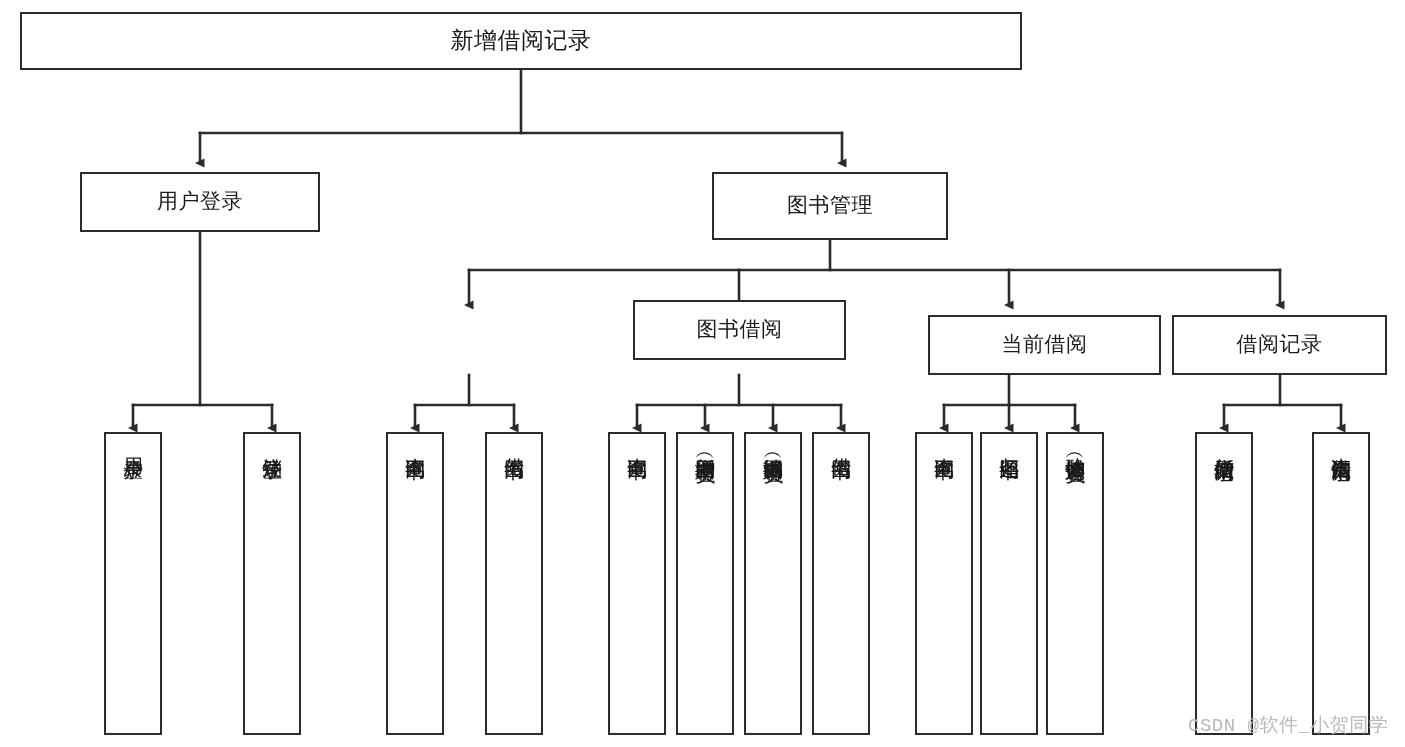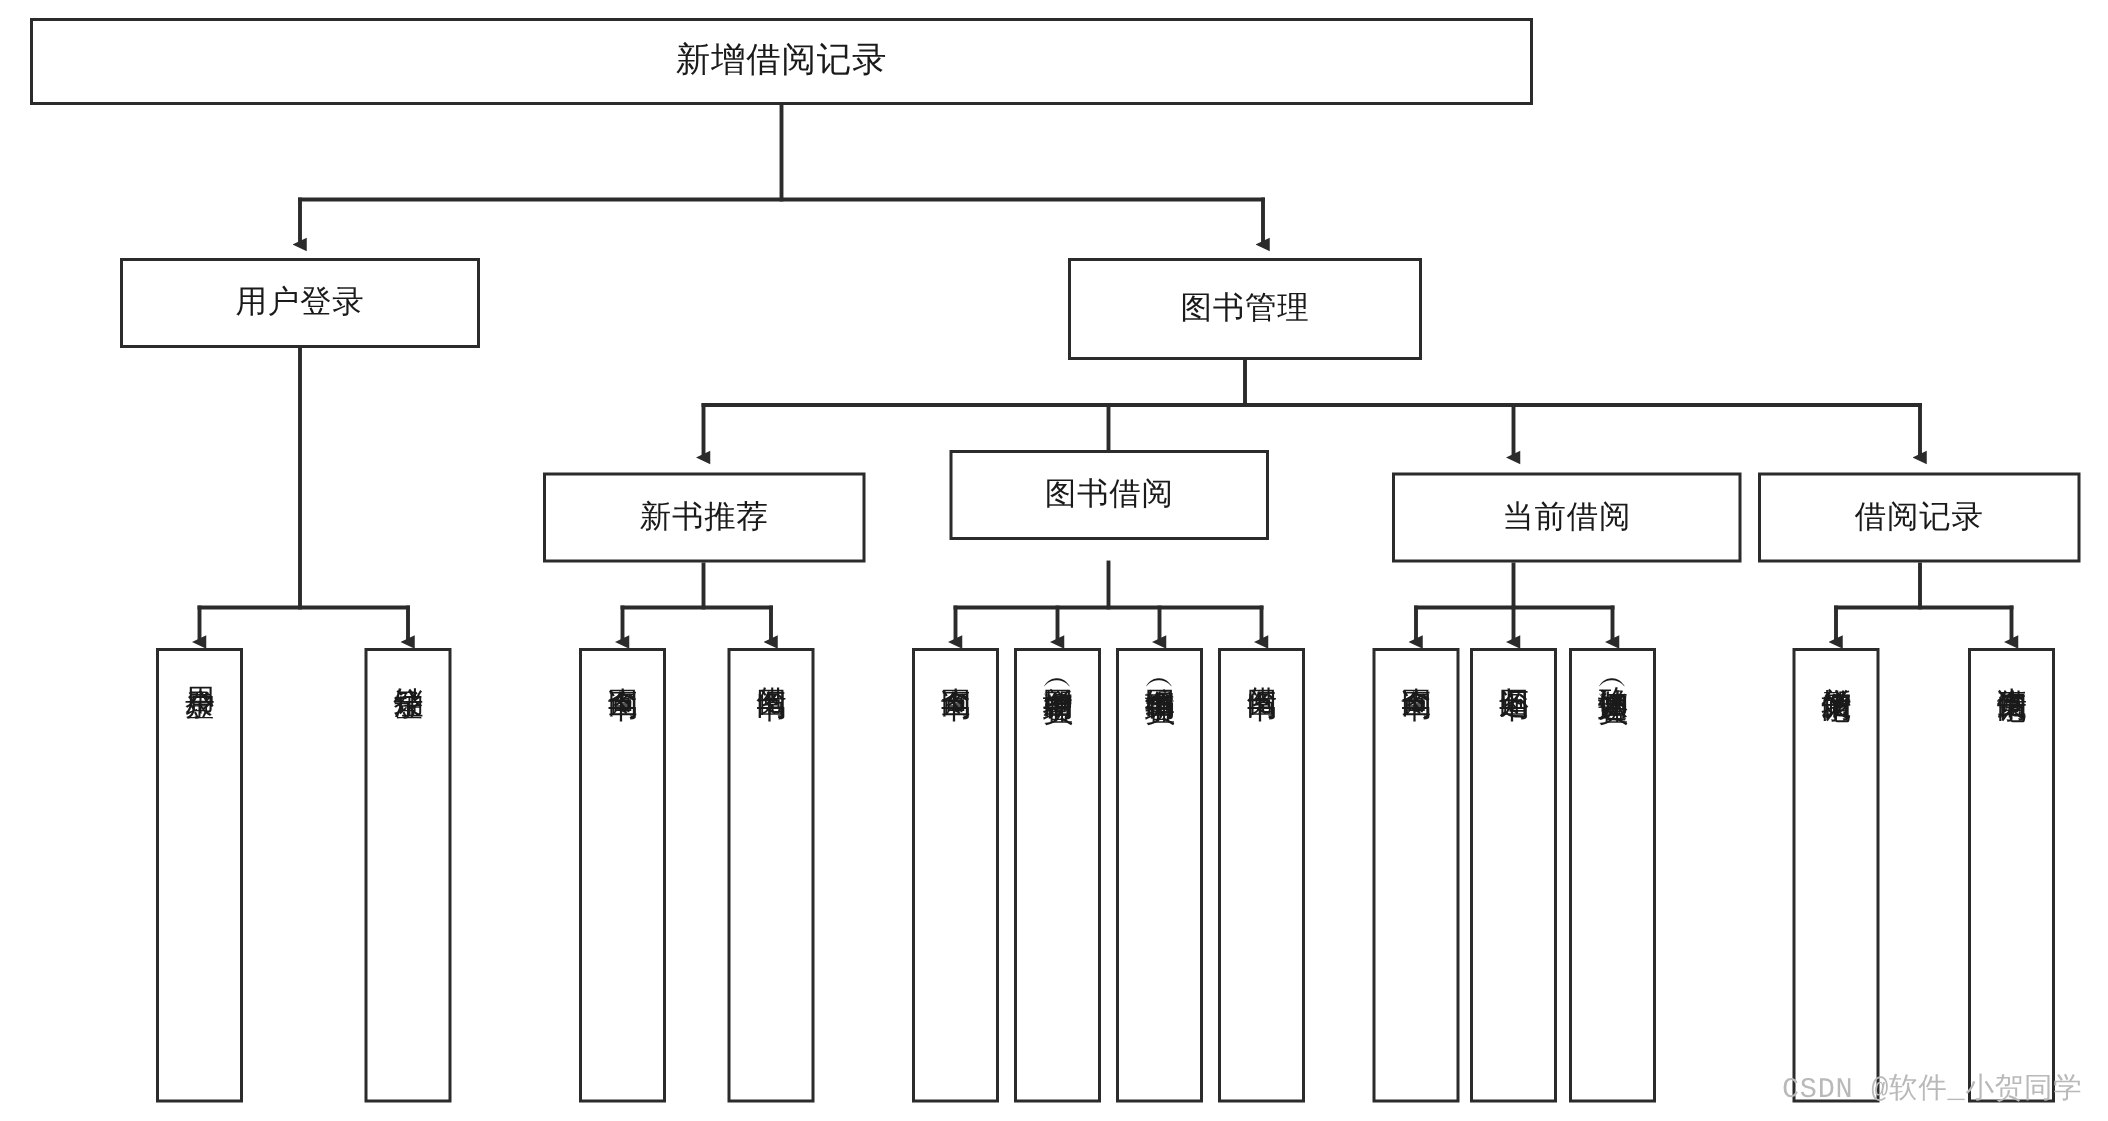--- a/index.html
+++ b/index.html
@@ -128,23 +128,20 @@
     <span>新增借阅记录</span>
   </div>
 
   <div class="node horizontal" style="left:80px; top:172px; width:240px; height:60px;">
     <span>用户登录</span>
   </div>
   <div class="node horizontal" style="left:712px; top:172px; width:236px; height:68px;">
     <span>图书管理</span>
   </div>
 
-  <div class="node horizontal" style="left:362px; top:315px; width:215px; height:60px;">
-    <span>新书推荐</span>
-  </div>
   <div class="node horizontal" style="left:633px; top:300px; width:213px; height:60px;">
     <span>图书借阅</span>
   </div>
   <div class="node horizontal" style="left:928px; top:315px; width:233px; height:60px;">
     <span>当前借阅</span>
   </div>
   <div class="node horizontal" style="left:1172px; top:315px; width:215px; height:60px;">
     <span>借阅记录</span>
   </div>
 

